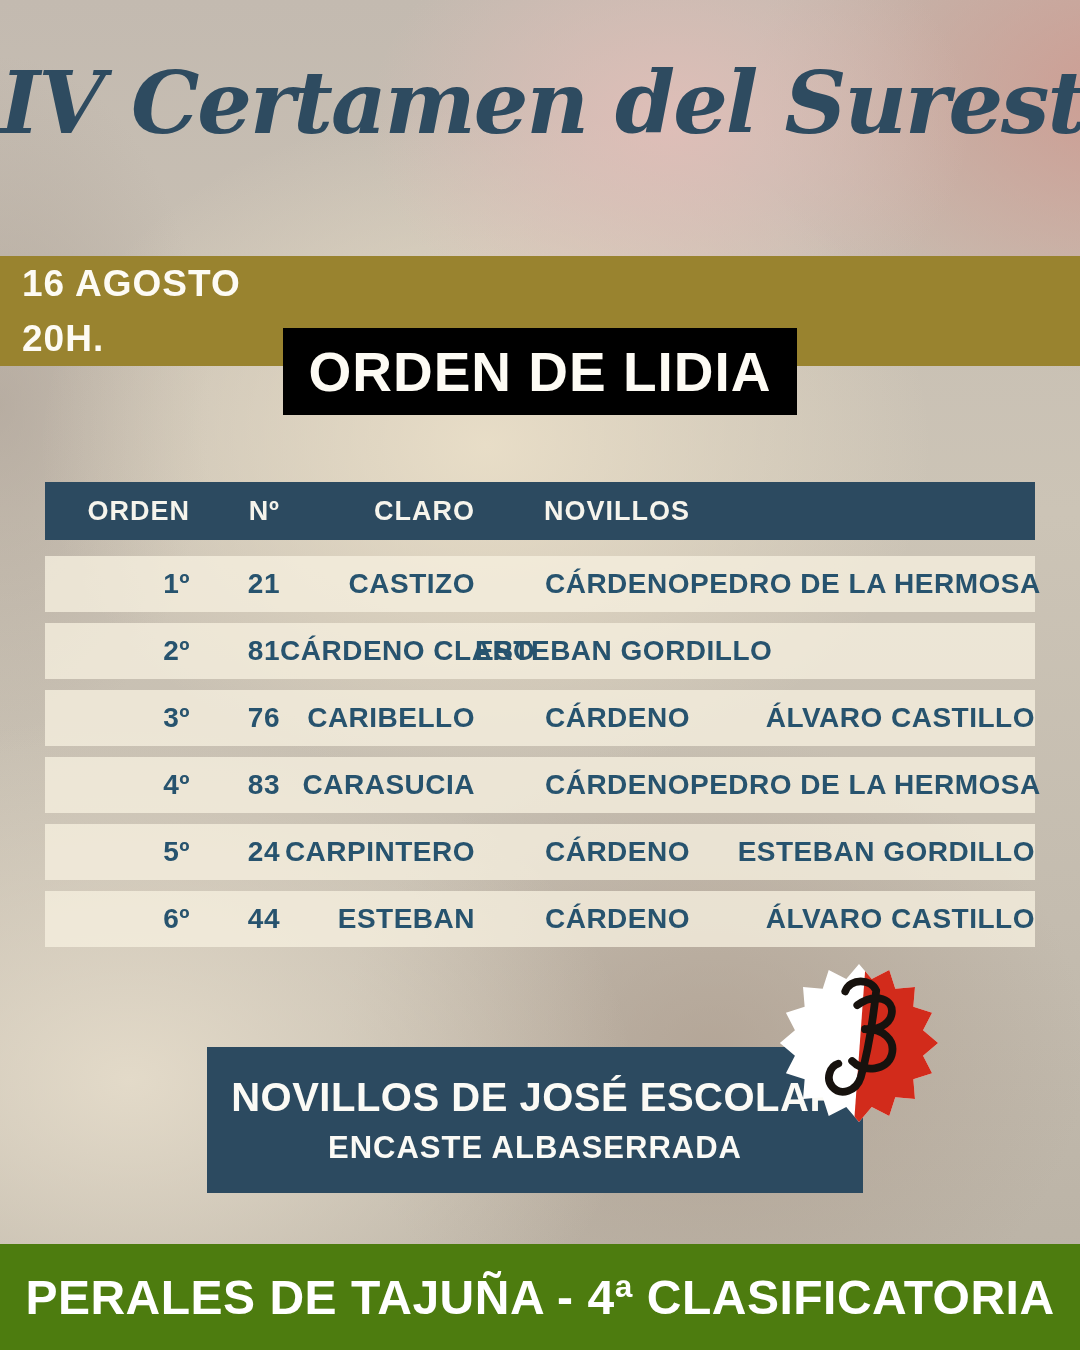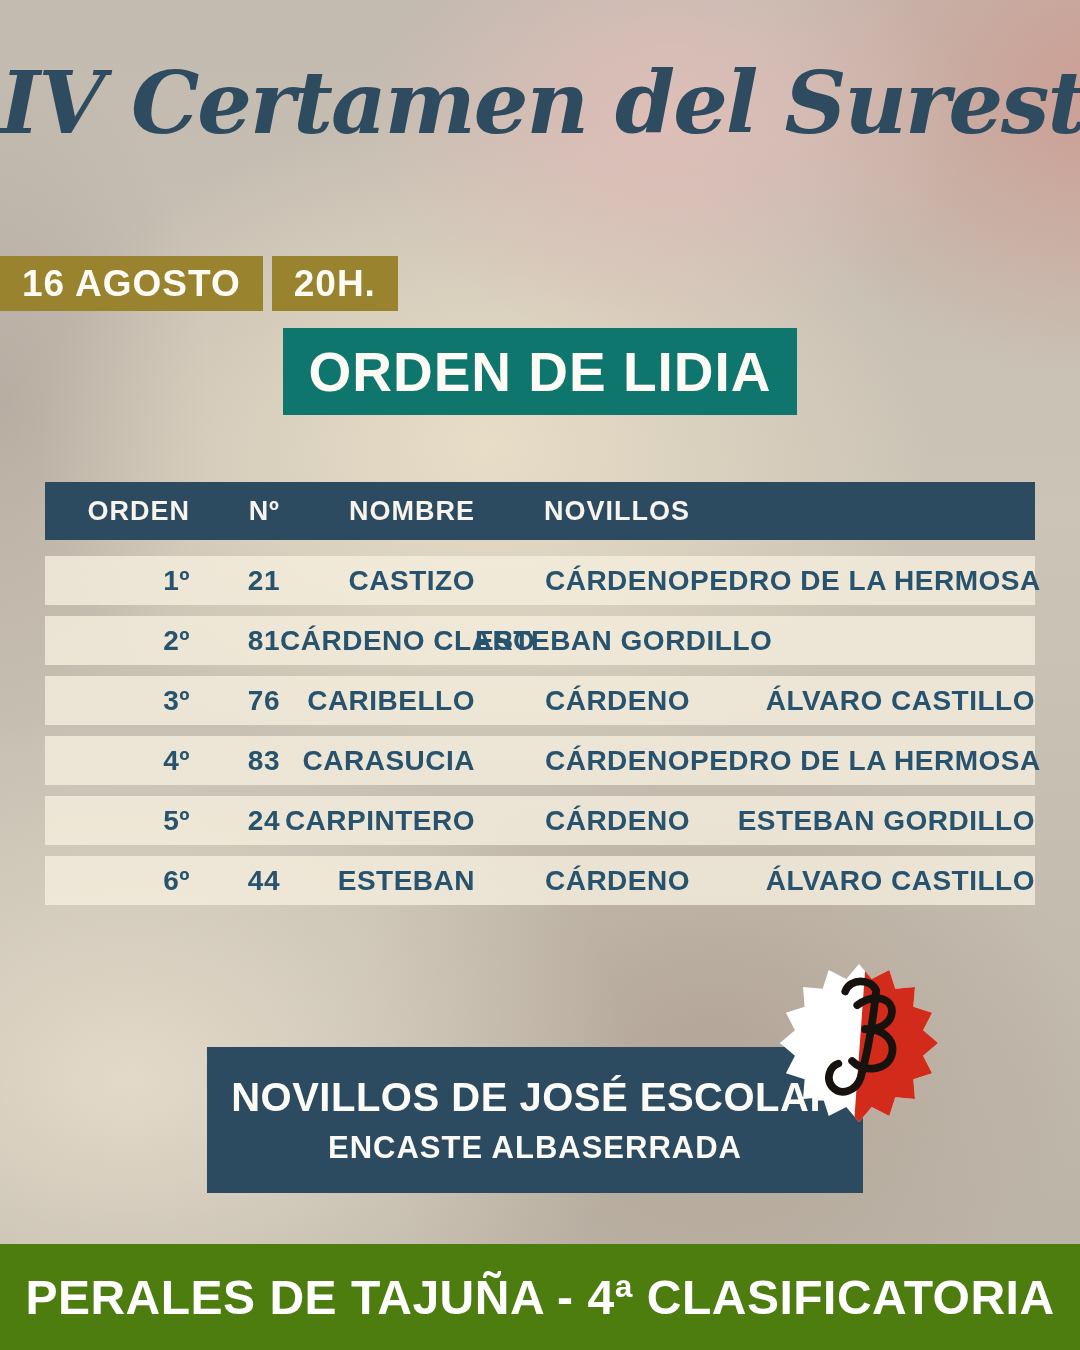--- a/index.html
+++ b/index.html
@@ -19,44 +19,44 @@
       radial-gradient(ellipse 300px 500px at 0% 30%, rgba(168,156,146,.55), rgba(168,156,146,0) 70%),
       linear-gradient(180deg,#c3bab0 0%,#ccc4b6 38%,#c4bcaf 68%,#b9b1a4 100%);
   }
   .title{
     position:absolute;top:52px;left:0;width:100%;margin:0;
     text-align:center;color:#2e4b60;white-space:nowrap;
     font:italic 700 86px "DejaVu Serif",serif;letter-spacing:-2px;
   }
   .badge-row{
     position:absolute;top:256px;left:0;width:100%;
-    display:flex;justify-content:flex-start;gap:9px;
+    display:flex;justify-content:flex-start;flex-direction:column;
   }
   .badge{
     background:#99832f;color:#fdfbf4;
     font-weight:700;font-size:37px;letter-spacing:1px;
     padding:9px 22px;line-height:1;display:inline-block;
   }
   .section-box{
     position:absolute;top:328px;left:283px;width:514px;height:87px;
-    background:#0f766e;color:#fdfbf4;display:flex;align-items:center;justify-content:center;
+    background:#000000;color:#fdfbf4;display:flex;align-items:center;justify-content:center;
     font-weight:700;font-size:55px;letter-spacing:1px;
   }
   .table{position:absolute;left:45px;top:482px;width:990px;}
   .grid{
     display:grid;grid-template-columns:145px 90px 195px 215px 345px;
     align-items:center;text-align:right;
   }
   .thead{
     height:58px;background:#2c4a60;color:#f6f4ec;
     font-weight:700;font-size:27px;letter-spacing:1px;margin-bottom:16px;
   }
   .rows{display:flex;flex-direction:column;gap:11px;}
   .trow{
-    height:49px;background:rgba(246,240,223,0.78);
+    height:56px;background:rgba(246,240,223,0.78);
     color:#27536e;font-weight:700;font-size:28px;letter-spacing:.5px;white-space:nowrap;
   }
   .ranch-box{
     position:absolute;left:207px;top:1047px;width:656px;height:146px;
     background:#2c4a60;color:#fbfaf5;text-align:center;
     display:flex;flex-direction:column;justify-content:center;gap:10px;
   }
   .ranch-line1{font-weight:700;font-size:40px;letter-spacing:.5px;}
   .ranch-line2{font-weight:700;font-size:31px;letter-spacing:1px;}
   .logo{position:absolute;left:773px;top:955px;width:172px;height:176px;z-index:3;}
@@ -78,21 +78,21 @@
     <span class="badge">16 AGOSTO</span>
     <span class="badge">20H.</span>
   </div>
 
   <div class="section-box">ORDEN DE LIDIA</div>
 
   <div class="table">
     <div class="grid thead">
       <span>ORDEN</span>
       <span>Nº</span>
-      <span>NOMBRE</span>
+      <span>CLARO</span>
       <span>NOVILLOS</span>
     </div>
     <div class="rows">
       <div class="grid trow">
         <span>1º</span>
         <span>21</span>
         <span>CASTIZO</span>
         <span>CÁRDENO</span>
         <span>PEDRO DE LA HERMOSA</span>
       </div>

